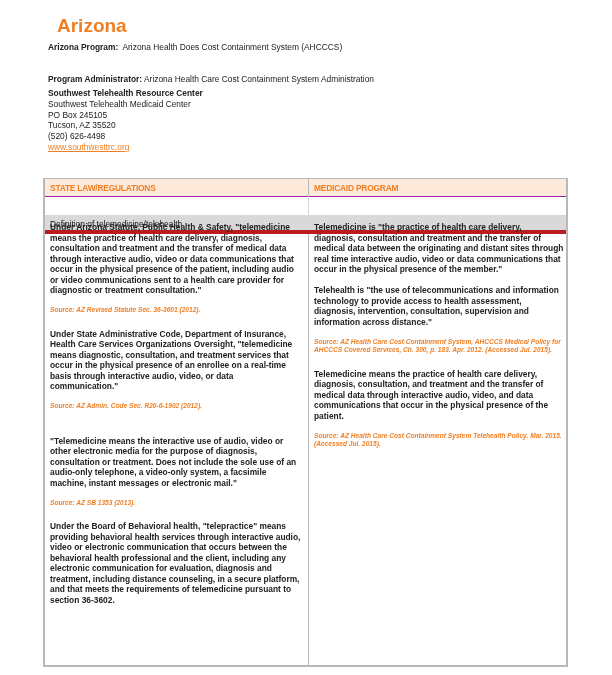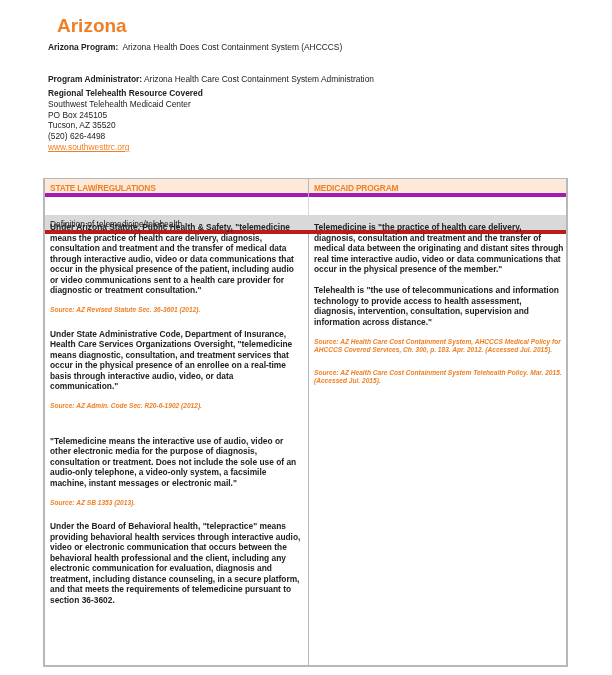--- a/index.html
+++ b/index.html
@@ -4,21 +4,21 @@
 <style>
   html, body { margin: 0; padding: 0; background: #ffffff; }
   body { width: 612px; height: 675px; overflow: hidden; position: relative;
          font-family: "Liberation Sans", sans-serif; color: #222; }
   .title { position: absolute; left: 48px; top: 6px; font-size: 19px; font-weight: bold; color: #f07f23; margin: 9px; }
   .line { position: absolute; left: 48px; font-size: 8.4px; color: #222; white-space: nowrap; }
   .line b { font-weight: bold; }
   .link { color: #f07f23; text-decoration: underline; margin-top: 44px; }
   .tbl { position: absolute; left: 43px; top: 178px; width: 525px; height: 489px;
          border-left: 2px solid #b8b8b8; border-right: 2px solid #b8b8b8; border-bottom: 2px solid #b8b8b8; border-top: 1px solid #b8b8b8; box-sizing: border-box; }
-  .hdr { position: absolute; left: 0; top: 0; width: 100%; height: 18px; background: #fde9d9; border-bottom: 4px solid #a21caf; box-sizing: border-box; }
+  .hdr { position: absolute; left: 0; top: 0; width: 100%; height: 18px; background: #fde9d9; border-bottom: 1px solid #a21caf; box-sizing: border-box; }
   .hdr-cell { position: absolute; top: 4px; font-size: 8.4px; font-weight: bold; color: #f07f23; letter-spacing: -0.2px; }
   .sub { position: absolute; left: 0; top: 36px; width: 100%; height: 19px; background: #d9d9d9; border-bottom: 4px solid #b91c1c; box-sizing: border-box; }
   .sub span { position: absolute; left: 5px; top: 4px; font-size: 8.4px; color: #111; }
   .divider { position: absolute; left: 263px; top: 0; width: 1px; height: 100%; background: #b8b8b8; }
   .sub-cover { position: absolute; left: 263px; top: 18px; width: 1px; height: 18px; background: #d9d9d9; }
   .col { position: absolute; top: 43px; font-size: 8.4px; line-height: 10.5px; color: #222; }
   .col p { margin: 0 0 10.5px 0; font-weight: bold; }
   .src { font-style: italic; font-weight: bold; color: #f07f23; font-size: 6.6px; line-height: 8.5px; }
   .col p.src { margin-bottom: 14px; }
 </style>
@@ -31,21 +31,21 @@
   <b>Arizona Program:</b>&nbsp;
   <span>Arizona Health Does Cost Containment System (AHCCCS)</span>
 </div>
 
 <div class="line" style="top:74px">
   <b>Program Administrator:</b>
   <span>Arizona Health Care Cost Containment System Administration</span>
 </div>
 
 <div class="line" style="top:88px">
-  <div style="font-weight:bold;line-height:10.8px">Regional Telehealth Resource Covered</div>
+  <div style="font-weight:bold;line-height:10.8px">Southwest Telehealth Resource Center</div>
   <div style="line-height:10.8px">Southwest Telehealth Medicaid Center</div>
   <div style="line-height:10.8px">PO Box 245105</div>
   <div style="line-height:10.8px">Tucson, AZ 35520</div>
   <div style="line-height:10.8px">(520) 626-4498</div>
   <div style="line-height:10.8px"><a class="link">www.southwesttrc.org</a></div>
 </div>
 
 <div class="tbl">
   <div class="hdr">
     <span class="hdr-cell" style="left:5px">STATE LAW/REGULATIONS</span>
@@ -64,15 +64,16 @@
     <p class="src" style="margin-bottom:25px">Source: AZ Admin. Code Sec. R20-6-1902 (2012).</p>
     <p>"Telemedicine means the interactive use of audio, video or other electronic media for the purpose of diagnosis, consultation or treatment.  Does not include the sole use of an audio-only telephone, a video-only system, a facsimile machine, instant messages or electronic mail."</p>
     <p class="src">Source: AZ SB 1353 (2013).</p>
     <p>Under the Board of Behavioral health, "telepractice" means providing behavioral health services through interactive audio, video or electronic communication that occurs between the behavioral health professional and the client, including any electronic communication for evaluation, diagnosis and treatment, including distance counseling, in a secure platform, and that meets the requirements of telemedicine pursuant to section 36-3602.</p>
   </div>
 
   <div class="col" style="left:269px; width:250px;">
     <p>Telemedicine is "the practice of health care delivery, diagnosis, consultation and treatment and the transfer of medical data between the originating and distant sites through real time interactive audio, video or data communications that occur in the physical presence of the member."</p>
     <p>Telehealth is "the use of telecommunications and information technology to provide access to health assessment, diagnosis, intervention, consultation, supervision and information across distance."</p>
     <p class="src">Source: AZ Health Care Cost Containment System, AHCCCS Medical Policy for AHCCCS Covered Services, Ch. 300, p. 183. Apr. 2012. (Accessed Jul. 2015).</p>
+    <p>Telemedicine means the practice of health care delivery, diagnosis, consultation, and treatment and the transfer of medical data through interactive audio, video, and data communications that occur in the physical presence of the patient.</p>
     <p class="src">Source: AZ Health Care Cost Containment System Telehealth Policy.  Mar. 2015. (Accessed Jul. 2015).</p>
   </div>
 </div>
 
 </body></html>

